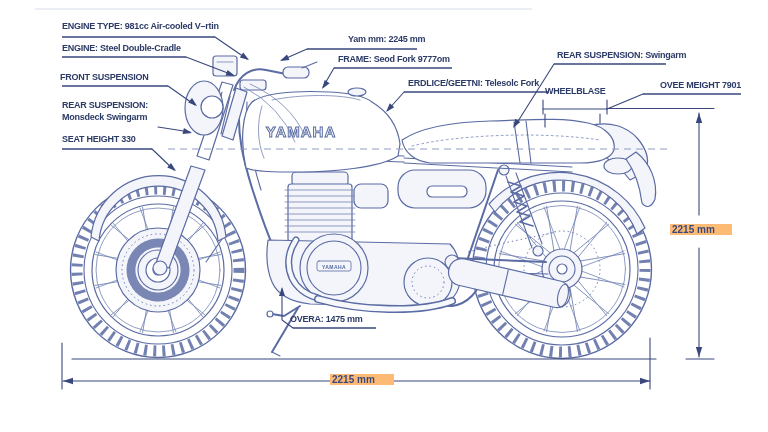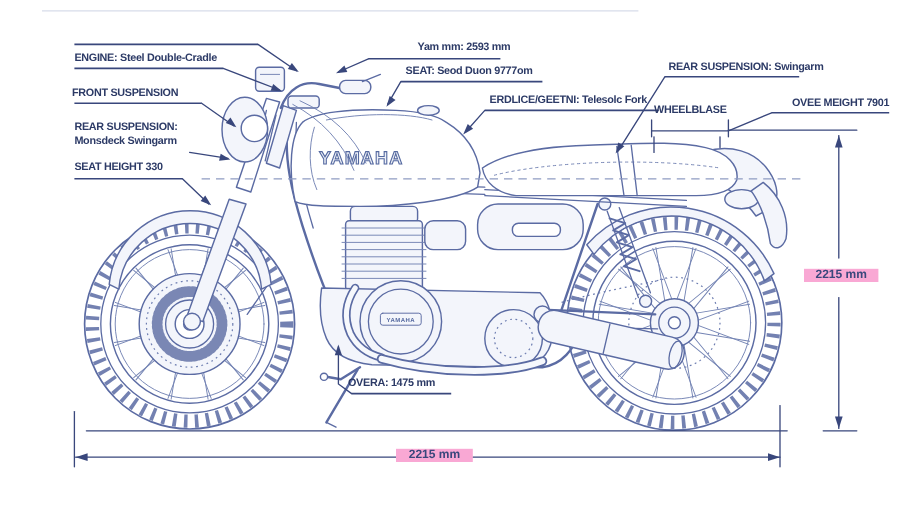--- a/index.html
+++ b/index.html
@@ -17,21 +17,21 @@
   
   .nav  {stroke:#39477c;fill:none;stroke-width:1.1;stroke-linecap:round;}
   .navt {stroke:#39477c;fill:none;stroke-width:1.3;}
   .dash {stroke:#8f9cc2;fill:none;stroke-width:1;stroke-dasharray:7 5;}
   .faint{stroke:#d7dcea;fill:none;stroke-width:1;}
   .arr  {fill:#39477c;stroke:none;}
   
   .lbl{position:absolute;font-size:9px;font-weight:700;letter-spacing:-0.25px;
        color:#2c3a66;white-space:nowrap;line-height:11px;}
   .dimlbl{position:absolute;font-size:10px;font-weight:700;color:#39477c;
-          text-align:center;white-space:nowrap;background:#f9a8d4;padding:0 2px;}
+          text-align:left;white-space:nowrap;background:#fdba74;padding:0 2px;}
   .tanklogo{font-family:"Liberation Sans",sans-serif;font-weight:700;font-size:15px;
             letter-spacing:1px;fill:#eef1f8;stroke:#5569a0;stroke-width:.9px;}
   .badgetxt{font-family:"Liberation Sans",sans-serif;font-weight:700;font-size:5px;
             letter-spacing:.4px;fill:#5569a0;stroke:none;}
 </style>
 </head>
 <body>
 
 <div class="stage">
 
@@ -288,27 +288,28 @@
 
   <g>
     <line class="nav" x1="607" y1="108.5" x2="714" y2="108.5"></line>
     <line class="nav" x1="699" y1="113" x2="699" y2="215"></line>
     <line class="nav" x1="699" y1="248" x2="699" y2="357"></line>
     <path class="arr" d="M0 0 L-10 3.2 L-10 -3.2 Z" transform="translate(699,113) rotate(-90)"></path>
     <path class="arr" d="M0 0 L-10 3.2 L-10 -3.2 Z" transform="translate(699,357) rotate(90)"></path>
   </g>
 </svg>
 
+<div class="lbl" style="left:62px;top:21px">ENGINE TYPE: 981cc Air-cooled V–rtin</div>
 <div class="lbl" style="left:62px;top:43px">ENGINE: Steel Double-Cradle</div>
 <div class="lbl" style="left:60px;top:72px">FRONT SUSPENSION</div>
 <div class="lbl" style="left:62px;top:100px">REAR SUSPENSION:</div>
 <div class="lbl" style="left:62px;top:112px">Monsdeck Swingarm</div>
 <div class="lbl" style="left:62px;top:134px">SEAT HEIGHT 330</div>
-<div class="lbl" style="left:348px;top:34px">Yam mm: 2593 mm</div>
-<div class="lbl" style="left:338px;top:54px">SEAT: Seod Duon 9777om</div>
+<div class="lbl" style="left:348px;top:34px">Yam mm: 2245 mm</div>
+<div class="lbl" style="left:338px;top:54px">FRAME: Seod Fork 9777om</div>
 <div class="lbl" style="left:408px;top:78px">ERDLICE/GEETNI: Telesolc Fork</div>
 <div class="lbl" style="left:557px;top:50px">REAR SUSPENSION: Swingarm</div>
 <div class="lbl" style="left:660px;top:80px">OVEE MEIGHT 7901</div>
 <div class="lbl" style="left:545px;top:86px">WHEELBLASE</div>
 <div class="lbl" style="left:290px;top:314px">OVERA: 1475 mm</div>
 
 <div class="dimlbl" style="left:330px;top:374px;width:60px">2215 mm</div>
 <div class="dimlbl" style="left:670px;top:224px;width:58px">2215 mm</div>
 
 </div>

